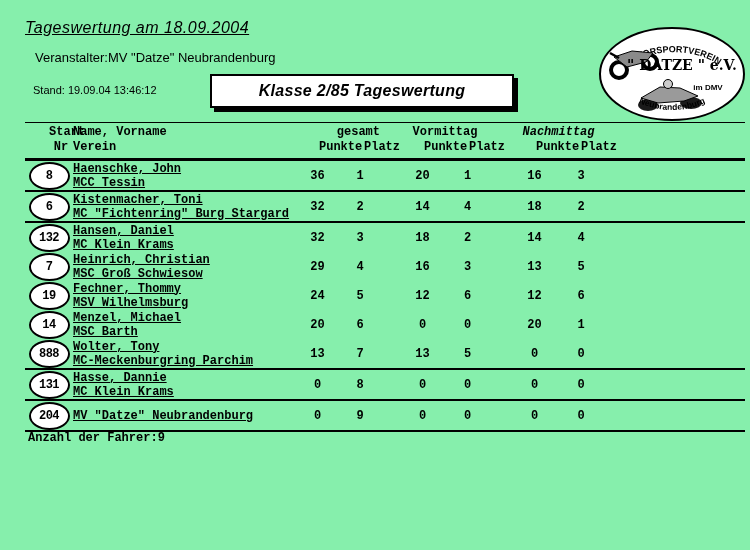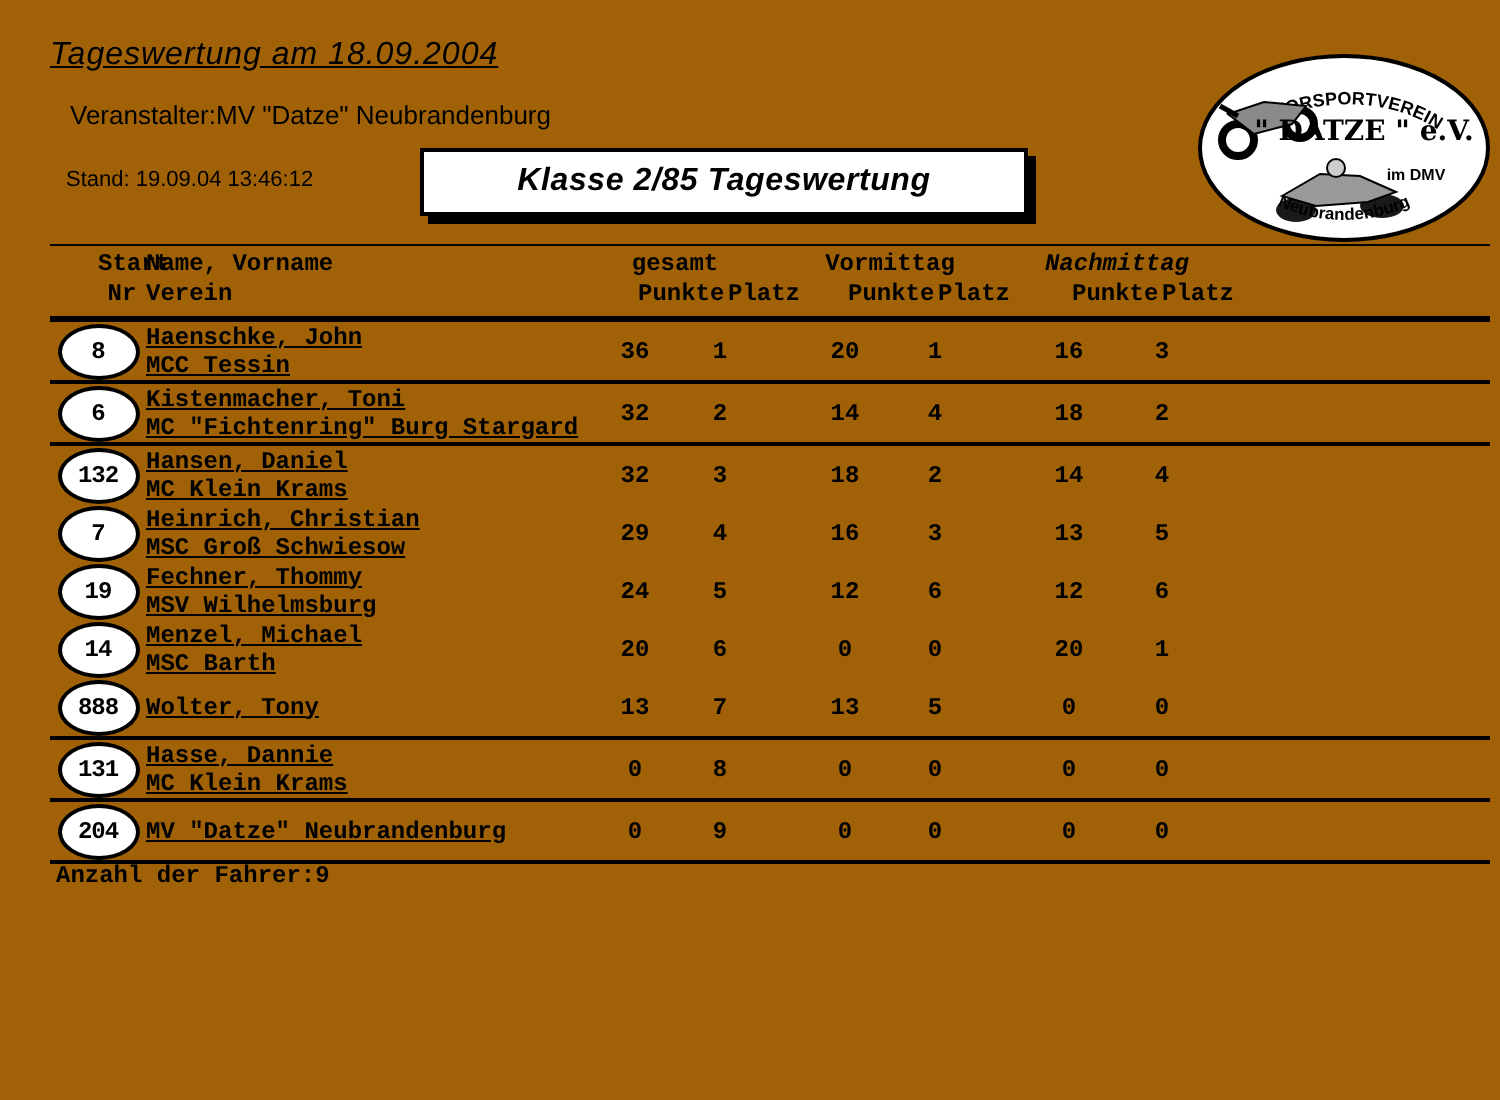--- a/index.html
+++ b/index.html
@@ -1,17 +1,17 @@
 <!DOCTYPE html>
 <html><head>
 <meta charset="utf-8">
 <style>
   html,body{margin:0;padding:0;background:#fff;}
   .page{
-    position:relative;width:750px;height:550px;background:#a16207;
+    position:relative;width:750px;height:550px;background:#86efac;
     font-family:"Liberation Sans",sans-serif;color:#000;overflow:hidden;
   }
   
   .title{
     position:absolute;left:25px;top:19px;
     font-size:16px;font-style:italic;letter-spacing:.5px;
     text-decoration:underline;white-space:nowrap;
   }
   .organizer{
     position:absolute;left:35px;top:50px;font-size:13px;white-space:nowrap;
@@ -37,21 +37,21 @@
   }
   .grid{
     display:grid;
     grid-template-columns:48px 222px 45px 40px 20px 45px 45px 22px 45px 48px 1fr;
     align-items:center;
   }
   .thead{border-top:1px solid #000;border-bottom:3px solid #000;padding:2px 0 3px 0;}
   .hc{white-space:nowrap;line-height:15px;}
   .hc.ctr{text-align:center;margin-left:24px;}
   .hc.lft{text-align:left;}
-  .span-ges{grid-column:3/5;text-align:center;}
+  .span-ges{grid-column:3/5;text-align:right;}
   .span-vor{grid-column:6/8;text-align:center;}
   .span-nach{grid-column:9/11;text-align:center;font-style:italic;}
   .col1{grid-column:1;}
   .col2{grid-column:2;}
   .trow{min-height:29px;}
   .trow.sep{border-bottom:2px solid #000;}
   .nrcell{display:flex;justify-content:center;align-items:center;}
   .oval{
     width:37px;height:24px;border:2.5px solid #000;border-radius:50%;
     display:flex;align-items:center;justify-content:center;
@@ -265,20 +265,21 @@
   </div>
 
   <div class="grid trow sep">
     <div class="nrcell">
       <span class="oval">
               <span>888</span>
             </span>
     </div>
     <div class="nameblock">
       <div>Wolter, Tony</div>
+      <div>MC-Meckenburgring Parchim</div>
     </div>
     <div class="num">13</div>
     <div class="num">7</div>
     <div></div>
     <div class="num">13</div>
     <div class="num">5</div>
     <div></div>
     <div class="num">0</div>
     <div class="num">0</div>
     <div></div>

